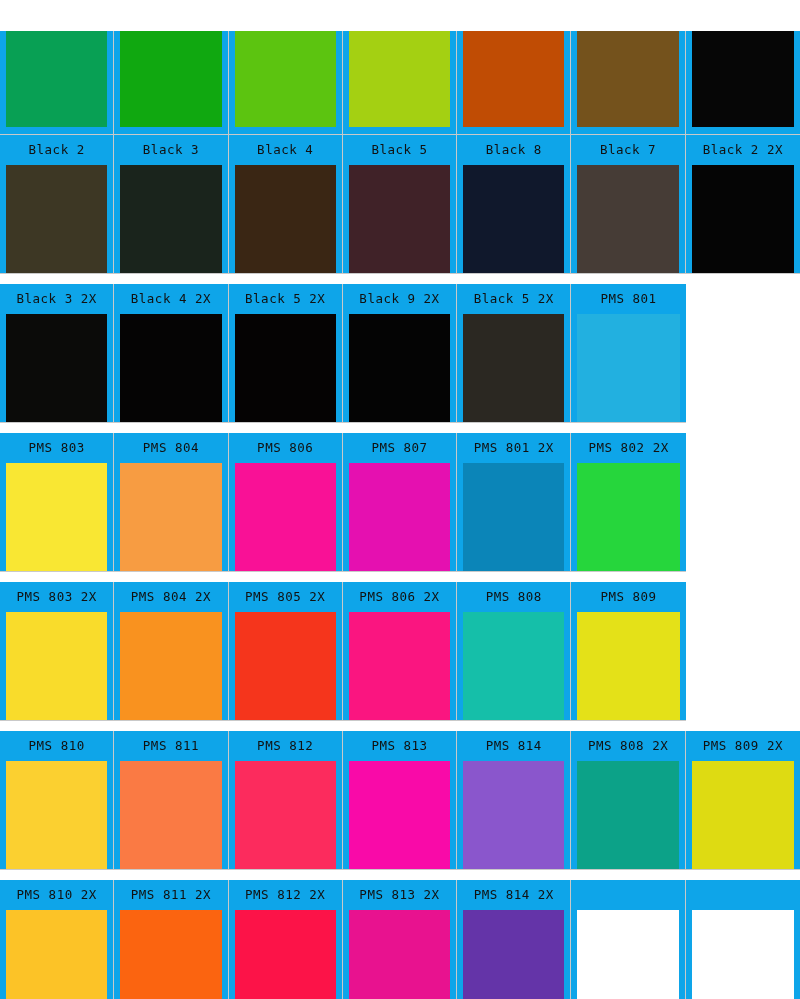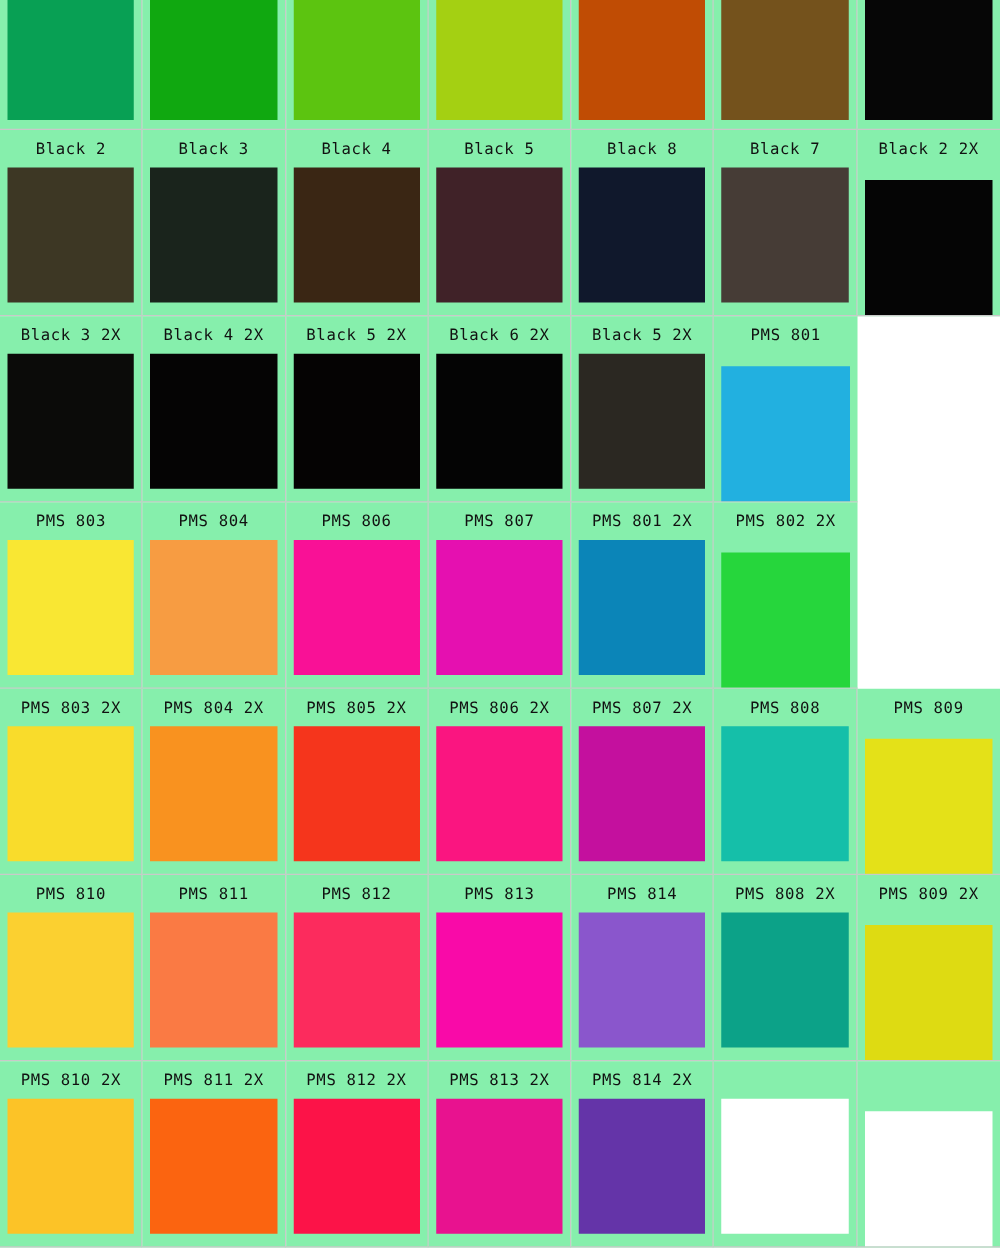--- a/index.html
+++ b/index.html
@@ -41,26 +41,27 @@
   }
 
   .row {
     height: 149px;
   }
 
   .cell {
     box-sizing: border-box;
     border-right: 1px solid #c9c9c9;
     border-bottom: 1px solid #c9c9c9;
-    background: #86efac;
+    background: #0ea5e9;
     position: relative;
     display: flex;
     flex-direction: column;
     align-items: center;
     padding: 0 6px;
+    margin-top: 31px;
   }
   .cell:last-child {
     border-right: none;
     justify-content: space-between;
   }
 
   .label {
     font-size: 12.5px;
     line-height: 1;
     color: #111111;
@@ -151,21 +152,21 @@
       </div>
       <div class="cell">
         <div class="label">Black 4 2X</div>
         <div class="swatch" style="background: rgb(5, 4, 4);"></div>
       </div>
       <div class="cell">
         <div class="label">Black 5 2X</div>
         <div class="swatch" style="background: rgb(5, 3, 3);"></div>
       </div>
       <div class="cell">
-        <div class="label">Black 6 2X</div>
+        <div class="label">Black 9 2X</div>
         <div class="swatch" style="background: rgb(4, 4, 4);"></div>
       </div>
       <div class="cell">
         <div class="label">Black 5 2X</div>
         <div class="swatch" style="background: rgb(43, 40, 34);"></div>
       </div>
       <div class="cell">
         <div class="label">PMS 801</div>
         <div class="swatch" style="background: rgb(34, 176, 224);"></div>
       </div>
@@ -205,24 +206,20 @@
         <div class="label">PMS 804 2X</div>
         <div class="swatch" style="background: rgb(249, 146, 31);"></div>
       </div>
       <div class="cell">
         <div class="label">PMS 805 2X</div>
         <div class="swatch" style="background: rgb(245, 53, 28);"></div>
       </div>
       <div class="cell">
         <div class="label">PMS 806 2X</div>
         <div class="swatch" style="background: rgb(250, 21, 128);"></div>
-      </div>
-      <div class="cell">
-        <div class="label">PMS 807 2X</div>
-        <div class="swatch" style="background: rgb(196, 16, 158);"></div>
       </div>
       <div class="cell">
         <div class="label">PMS 808</div>
         <div class="swatch" style="background: rgb(21, 191, 169);"></div>
       </div>
       <div class="cell">
         <div class="label">PMS 809</div>
         <div class="swatch" style="background: rgb(228, 225, 24);"></div>
       </div>
     </div>

